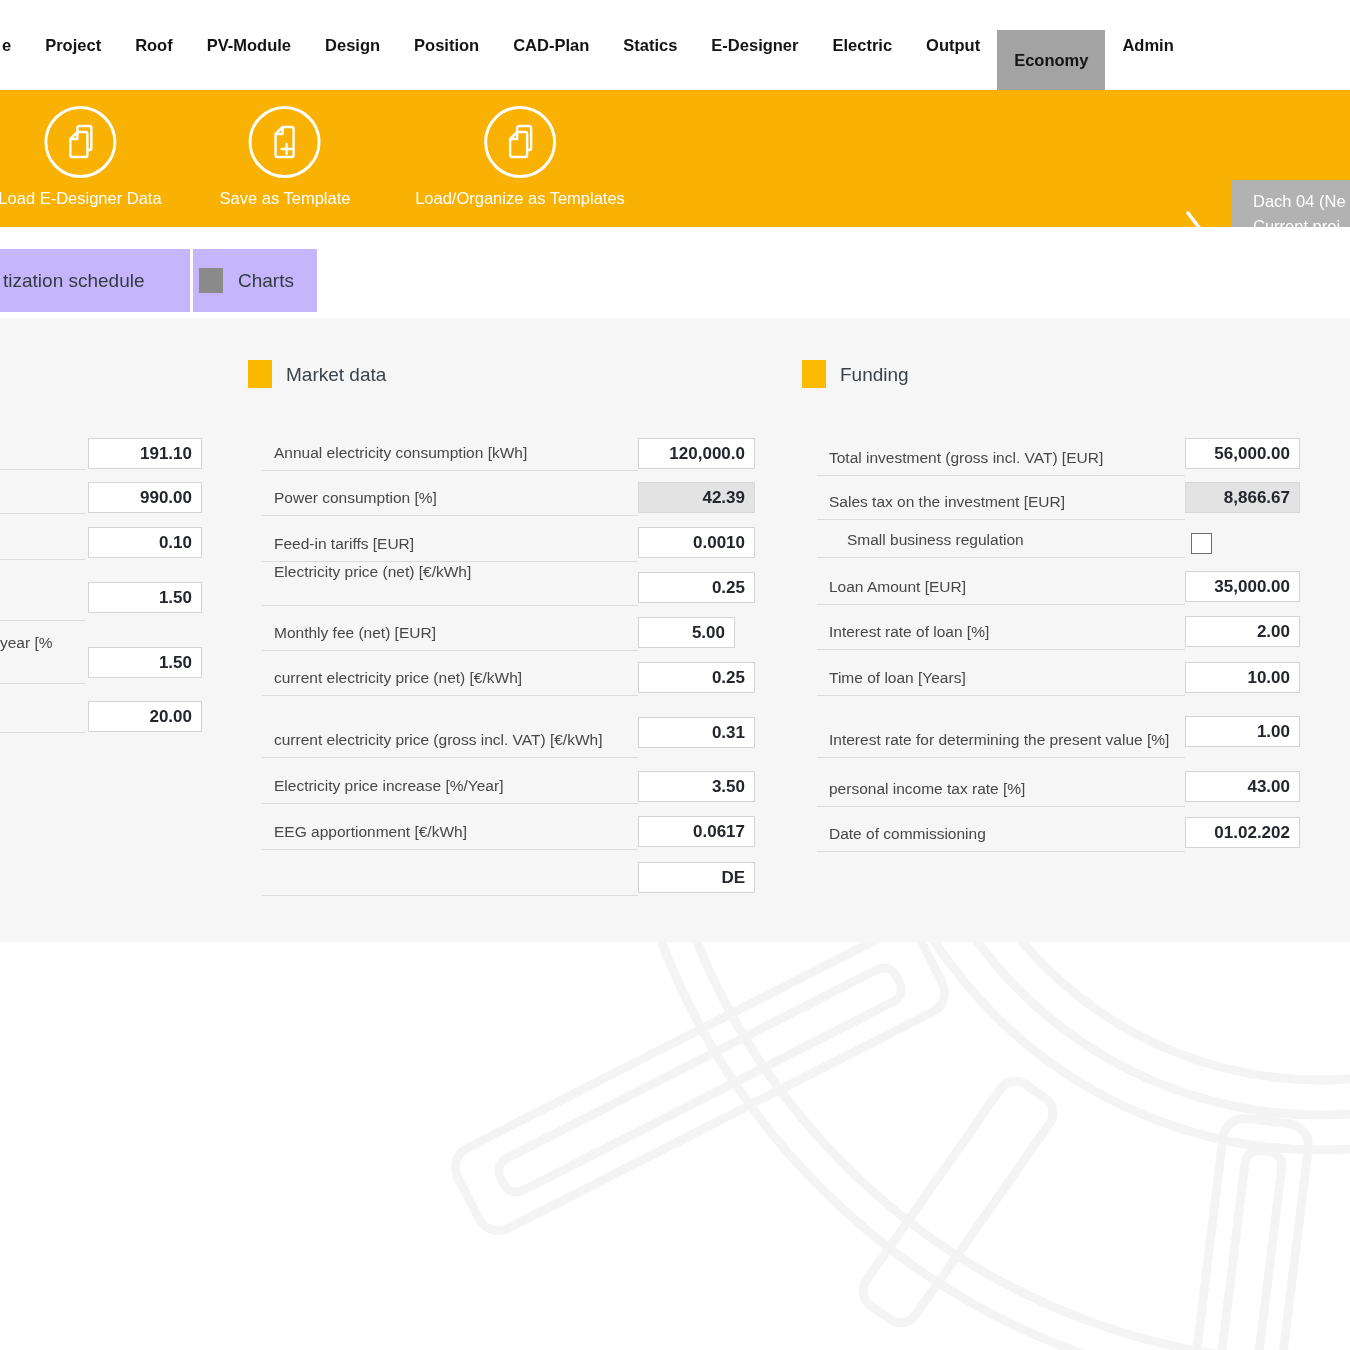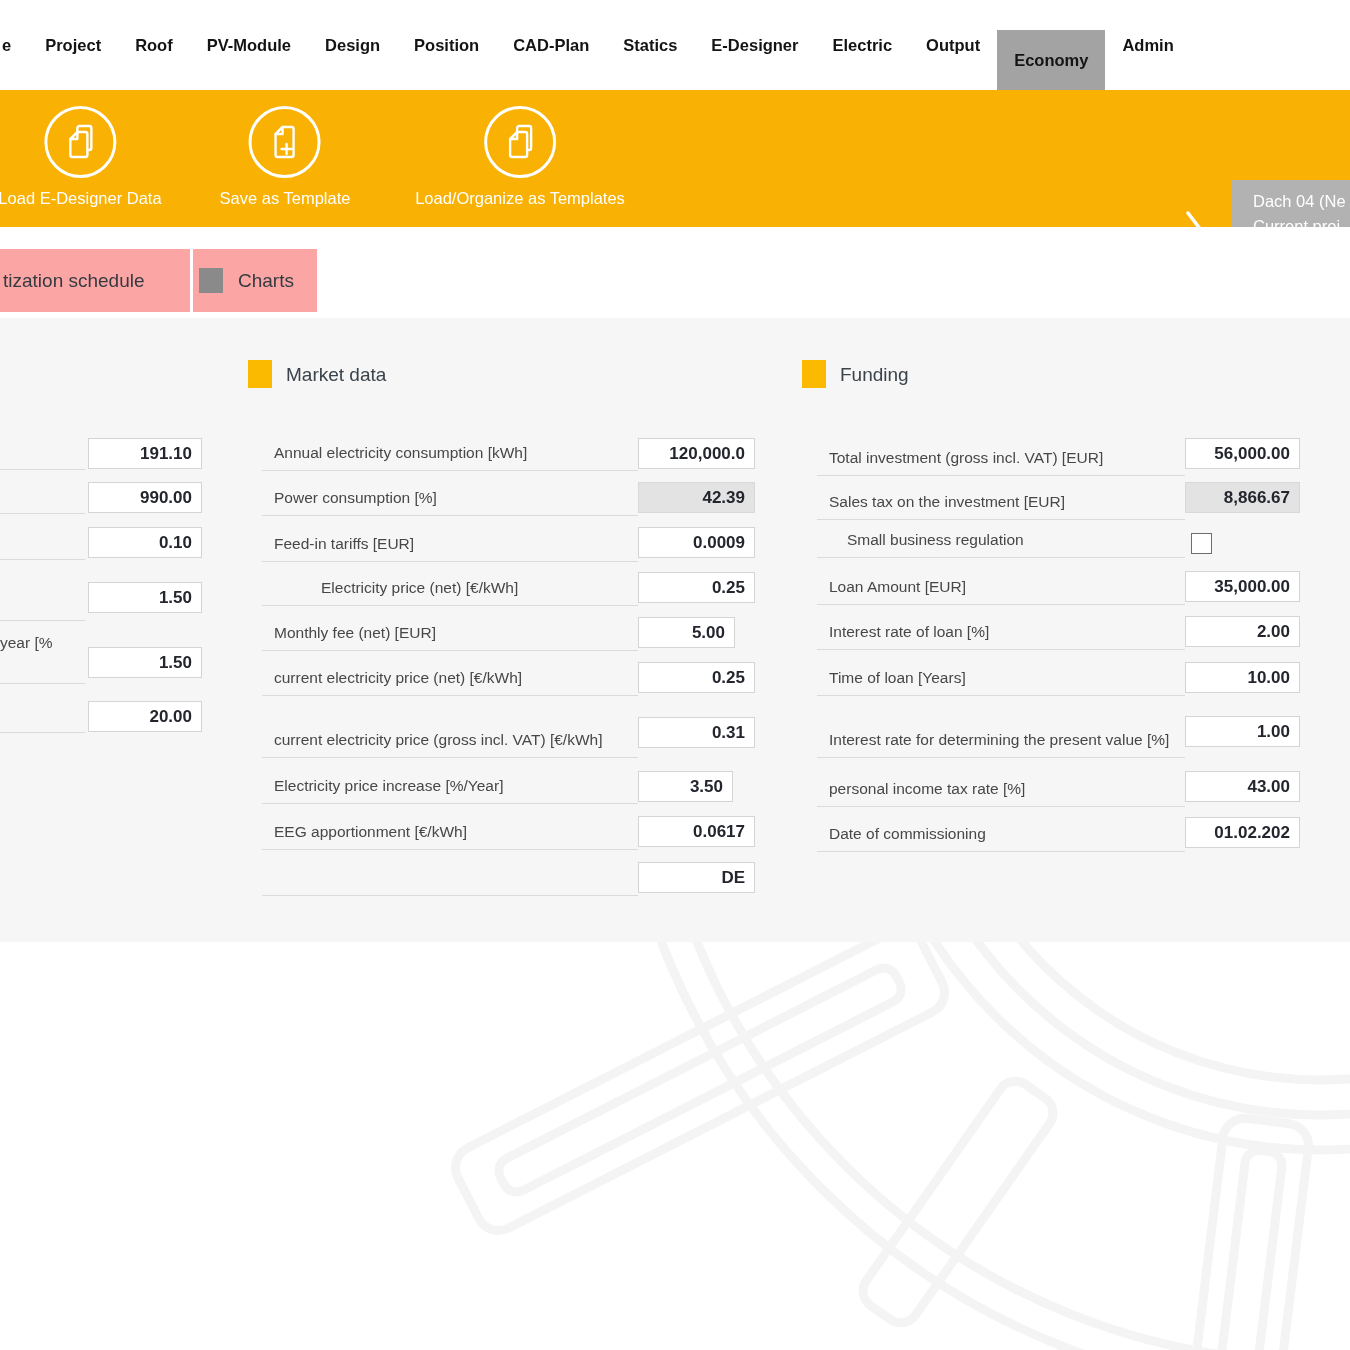--- a/index.html
+++ b/index.html
@@ -15,21 +15,21 @@
   .menu-item.active{height:60px;margin-top:30px;background:#a3a3a3;}
   
   .ribbon{position:absolute;left:0;top:90px;width:1350px;height:137px;background:#F9B104;overflow:hidden;}
   .rb-btn{position:absolute;top:16px;transform:translateX(-50%);display:flex;flex-direction:column;align-items:center;cursor:pointer;}
   .rb-circle{width:66px;height:66px;border:3px solid #fff;border-radius:50%;display:flex;align-items:center;justify-content:center;}
   .rb-label{margin-top:11px;color:#fff;font-size:16.5px;white-space:nowrap;}
   .chevron{position:absolute;left:1183px;top:118px;}
   .info-panel{position:absolute;left:1232px;top:90px;width:118px;height:137px;background:#B2B2B2;box-sizing:border-box;padding:9px 0 0 21px;overflow:hidden;}
   .info-line{color:#fff;font-size:16.5px;line-height:25px;white-space:nowrap;}
   
-  .tab{position:absolute;top:249px;height:63px;background:#fca5a5;display:flex;align-items:center;box-sizing:border-box;cursor:pointer;color:#333b41;font-size:19px;white-space:nowrap;overflow:hidden;}
+  .tab{position:absolute;top:249px;height:63px;background:#c4b5fd;display:flex;align-items:center;box-sizing:border-box;cursor:pointer;color:#333b41;font-size:19px;white-space:nowrap;overflow:hidden;}
   .tab1{left:0;width:190px;padding-left:3px;}
   .tab2{left:193px;width:124px;padding-left:6px;}
   .tab-square{width:24px;height:25px;background:#8a8a8a;margin-right:15px;flex:0 0 auto;}
   
   .content{position:absolute;left:0;top:318px;width:1350px;height:624px;background:#F6F6F6;overflow:hidden;}
   .sec-square{position:absolute;width:24px;height:28px;background:#FBB900;}
   .sec-title{position:absolute;font-size:19px;color:#3a434b;white-space:nowrap;}
   .f-line{position:absolute;height:1px;background:#DBDBDB;}
   .f-label{position:absolute;font-size:15.5px;color:#474747;line-height:21px;transform:translateY(-100%);}
   .f-box{position:absolute;height:31px;background:#fff;border:1px solid #D4D4D4;box-sizing:border-box;
@@ -138,36 +138,36 @@
     <div class="f-line" style="left: 0px; top: 414px; width: 85px;"></div>
     <div class="f-box" style="left: 88px; top: 383px; width: 114px;">20.00</div>
     <div class="f-line" style="left: 262px; top: 152px; width: 376px;"></div>
     <div class="f-label" style="left: 274px; top: 145px; width: 352px;">Annual electricity consumption [kWh]</div>
     <div class="f-box" style="left: 638px; top: 120px; width: 117px;">120,000.0</div>
     <div class="f-line" style="left: 262px; top: 197px; width: 376px;"></div>
     <div class="f-label" style="left: 274px; top: 190px; width: 352px;">Power consumption [%]</div>
     <div class="f-box disabled" style="left: 638px; top: 164px; width: 117px;">42.39</div>
     <div class="f-line" style="left: 262px; top: 243px; width: 376px;"></div>
     <div class="f-label" style="left: 274px; top: 236px; width: 352px;">Feed-in tariffs [EUR]</div>
-    <div class="f-box" style="left: 638px; top: 209px; width: 117px;">0.0009</div>
+    <div class="f-box" style="left: 638px; top: 209px; width: 117px;">0.0010</div>
     <div class="f-line" style="left: 262px; top: 287px; width: 376px;"></div>
-    <div class="f-label" style="left: 274px; top: 280px; width: 352px; margin-left: 47px;">Electricity price (net) [€/kWh]</div>
+    <div class="f-label" style="left: 274px; top: 264px; width: 352px;">Electricity price (net) [€/kWh]</div>
     <div class="f-box" style="left: 638px; top: 254px; width: 117px;">0.25</div>
     <div class="f-line" style="left: 262px; top: 332px; width: 376px;"></div>
     <div class="f-label" style="left: 274px; top: 325px; width: 352px;">Monthly fee (net) [EUR]</div>
     <div class="f-box" style="left: 638px; top: 299px; width: 97px;">5.00</div>
     <div class="f-line" style="left: 262px; top: 377px; width: 376px;"></div>
     <div class="f-label" style="left: 274px; top: 370px; width: 352px;">current electricity price (net) [€/kWh]</div>
     <div class="f-box" style="left: 638px; top: 344px; width: 117px;">0.25</div>
     <div class="f-line" style="left: 262px; top: 439px; width: 376px;"></div>
     <div class="f-label" style="left: 274px; top: 432px; width: 352px;">current electricity price (gross incl. VAT) [€/kWh]</div>
     <div class="f-box" style="left: 638px; top: 399px; width: 117px;">0.31</div>
     <div class="f-line" style="left: 262px; top: 485px; width: 376px;"></div>
     <div class="f-label" style="left: 274px; top: 478px; width: 352px;">Electricity price increase [%/Year]</div>
-    <div class="f-box" style="left: 638px; top: 453px; width: 95px;">3.50</div>
+    <div class="f-box" style="left: 638px; top: 453px; width: 117px;">3.50</div>
     <div class="f-line" style="left: 262px; top: 531px; width: 376px;"></div>
     <div class="f-label" style="left: 274px; top: 524px; width: 352px;">EEG apportionment [€/kWh]</div>
     <div class="f-box" style="left: 638px; top: 498px; width: 117px;">0.0617</div>
     <div class="f-line" style="left: 262px; top: 577px; width: 376px;"></div>
     <div class="f-box" style="left: 638px; top: 544px; width: 117px;">DE</div>
     <div class="f-line" style="left: 817px; top: 157px; width: 368px;"></div>
     <div class="f-label" style="left: 829px; top: 150px; width: 352px;">Total investment (gross incl. VAT) [EUR]</div>
     <div class="f-box" style="left: 1185px; top: 120px; width: 115px;">56,000.00</div>
     <div class="f-line" style="left: 817px; top: 201px; width: 368px;"></div>
     <div class="f-label" style="left: 829px; top: 194px; width: 352px;">Sales tax on the investment [EUR]</div>

